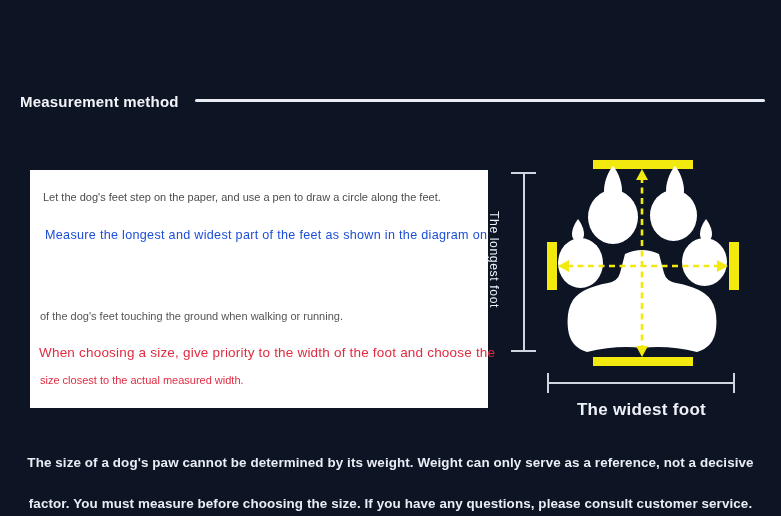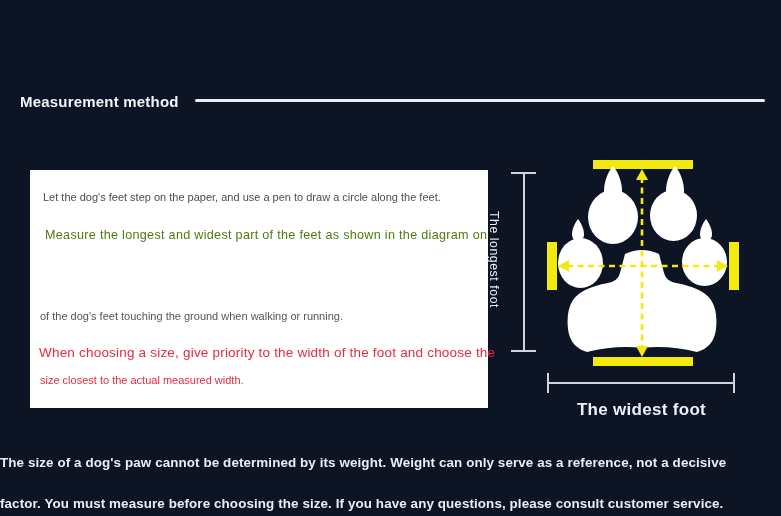--- a/index.html
+++ b/index.html
@@ -45,21 +45,21 @@
     width: 422px;
     height: 238px;
     background: #ffffff;
     padding-left: 36px;
   }
   .instruction-card .line {
     position: absolute;
     white-space: nowrap;
   }
   .il-0 { left: 13px; top: 21px;  font-size: 11px;   color: #4c4c4c; }
-  .il-1 { left: 15px; top: 58px;  font-size: 12.6px; color: #4d7c0f; letter-spacing: 0.3px; }
+  .il-1 { left: 15px; top: 58px;  font-size: 12.6px; color: #1d4ed8; letter-spacing: 0.3px; }
   .il-2 { left: 12px; top: 100px; font-size: 11.2px; color: #4c4c4c; }
   .il-3 { left: 10px; top: 140px; font-size: 11px; color: #555555; }
   .il-4 { left: 9px;  top: 175px; font-size: 13.5px; color: #e12b41; letter-spacing: 0.2px; }
   .il-5 { left: 10px; top: 204px; font-size: 11px;   color: #e12b41; }
 
   
   .paw-svg {
     position: absolute;
     left: 545px;
     top: 105px;
@@ -100,21 +100,21 @@
     position: absolute; left: 548px; top: 352px; width: 187px;
     text-align: center;
     font-size: 17px; font-weight: 600; color: #eef1f7; letter-spacing: 0.3px;
     white-space: nowrap;
   }
 
   
   .footer-note {
     position: absolute;
     left: 0;
-    width: 707px;
+    width: 781px;
     text-align: center;
     font-size: 13.4px;
     font-weight: bold;
     color: #e9edf5;
     letter-spacing: 0.1px;
     white-space: nowrap;
   }
   .fn-0 { top: 407px; }
   .fn-1 { top: 448px; }
 </style>

